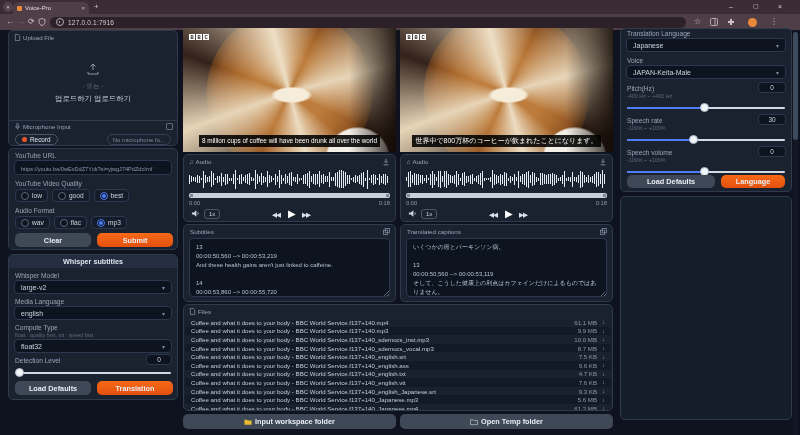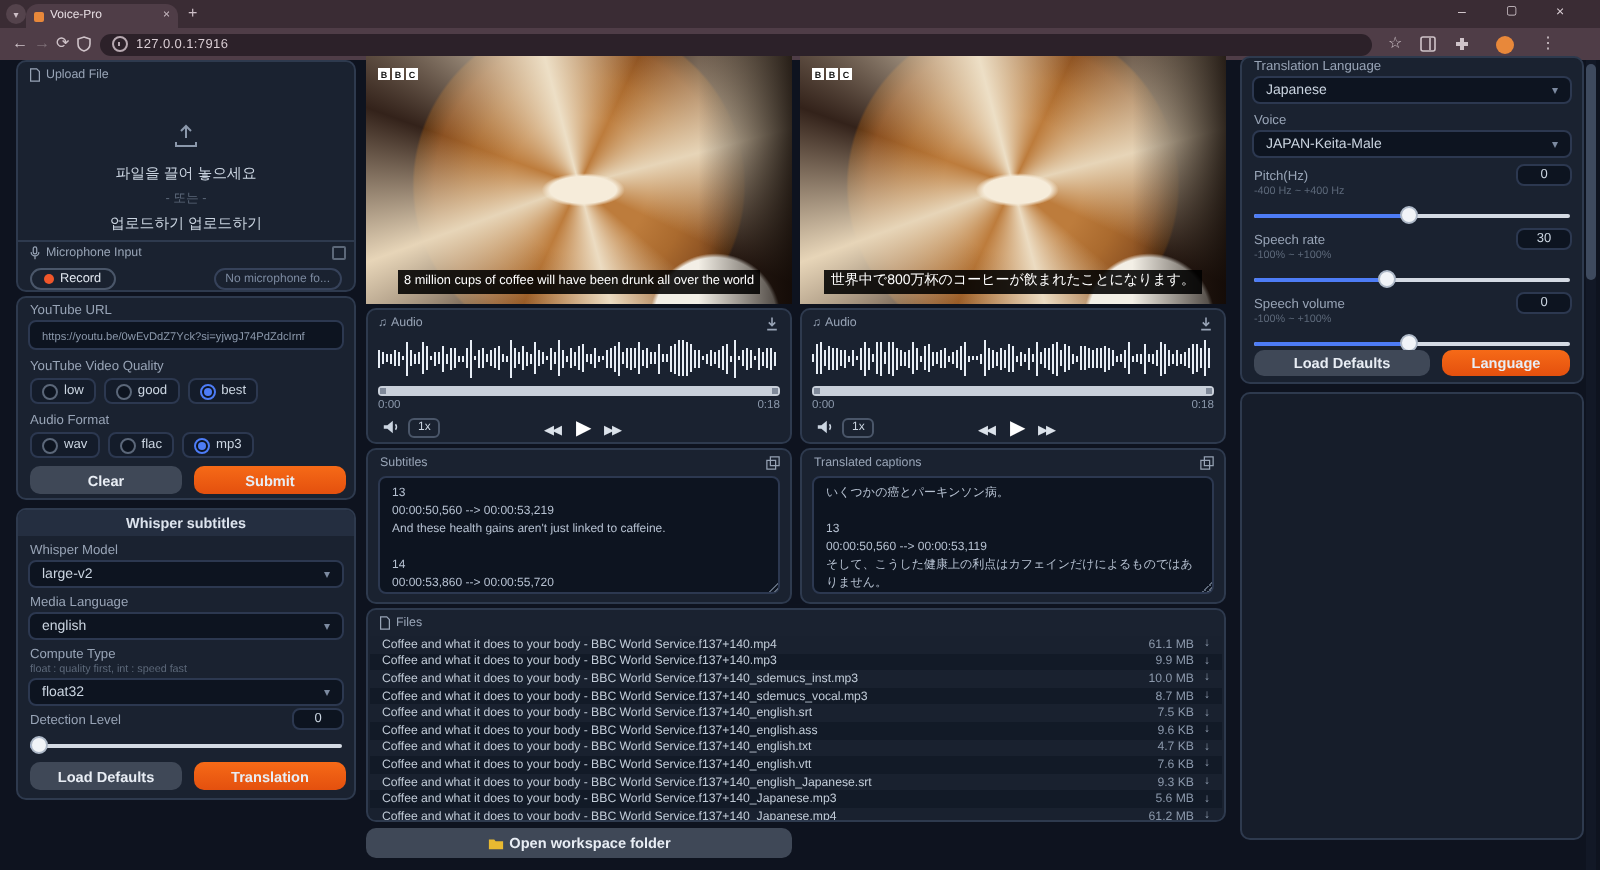--- a/index.html
+++ b/index.html
@@ -140,21 +140,20 @@
     <div class="chip" style="left:5px;top:3px;">
       <svg class="icon7" viewBox="0 0 8 8">
           <path d="M1.5.5h3.5l1.5 1.5v5.5h-5z" fill="none" stroke="#98a4b6" stroke-width=".7"></path>
         </svg>
       <span>Upload File</span>
     </div>
     <div style="position:absolute;left:0;right:0;top:30px;text-align:center;">
       <svg width="14" height="12" viewBox="0 0 14 12">
           <path d="M7 1v6M4.5 3.5L7 1l2.5 2.5M2 9v2h10V9" fill="none" stroke="#8b98ab" stroke-width="1"></path>
         </svg>
-      <div style="font-size:7.4px;color:#cbd5e1;margin-top:3px;">파일을 끌어 놓으세요</div>
       <div style="font-size:6.4px;color:#5c6879;margin-top:3px;">- 또는 -</div>
       <div style="font-size:7.4px;color:#cbd5e1;margin-top:3px;">업로드하기 업로드하기</div>
     </div>
     <div style="position:absolute;left:0;right:0;top:89px;border-top:1px solid #2e3a4e;"></div>
     <div class="chip" style="left:5px;top:92px;">
       <svg class="icon7" viewBox="0 0 8 8">
           <rect x="3" y="0.5" width="2" height="4" rx="1" fill="none" stroke="#98a4b6" stroke-width=".7"></rect>
           <path d="M1.8 3.5a2.2 2.2 0 004.4 0M4 5.7V7.5" fill="none" stroke="#98a4b6" stroke-width=".7"></path>
         </svg>
       <span>Microphone Input</span>
@@ -604,21 +603,27 @@
           <span class="fsize">61.2 MB</span>
           <span class="fdl">↓</span>
         </div>
       </div>
   </div>
 
   <div class="btn sec" style="left:183px;top:414px;width:213px;height:15px;">
     <svg class="icon8" viewBox="0 0 9 8">
         <path d="M.5 1.5h3l.8.9h4.2v4.6H.5z" fill="#e8b931"></path>
       </svg>
-    <span>Open workspace folder</span>
+    <span>Input workspace folder</span>
+  </div>
+  <div class="btn sec" style="left:400px;top:414px;width:213px;height:15px;">
+    <svg class="icon8" viewBox="0 0 9 8">
+        <path d="M.5 1.5h3l.8.9h4.2v4.6H.5z" fill="none" stroke="#cbd5e1" stroke-width=".7"></path>
+      </svg>
+    <span>Open Temp folder</span>
   </div>
 
   <div class="blk" style="left:620px;top:28px;width:172px;height:164px;">
     <span class="lbl" style="left:6px;top:1px;">Translation Language</span>
     <div class="dd" style="left:5px;right:5px;top:9px;height:14px;">
         <span>Japanese</span>
         <span class="caret">▾</span>
       </div>
     <span class="lbl" style="left:6px;top:28px;">Voice</span>
     <div class="dd" style="left:5px;right:5px;top:36px;height:14px;">

